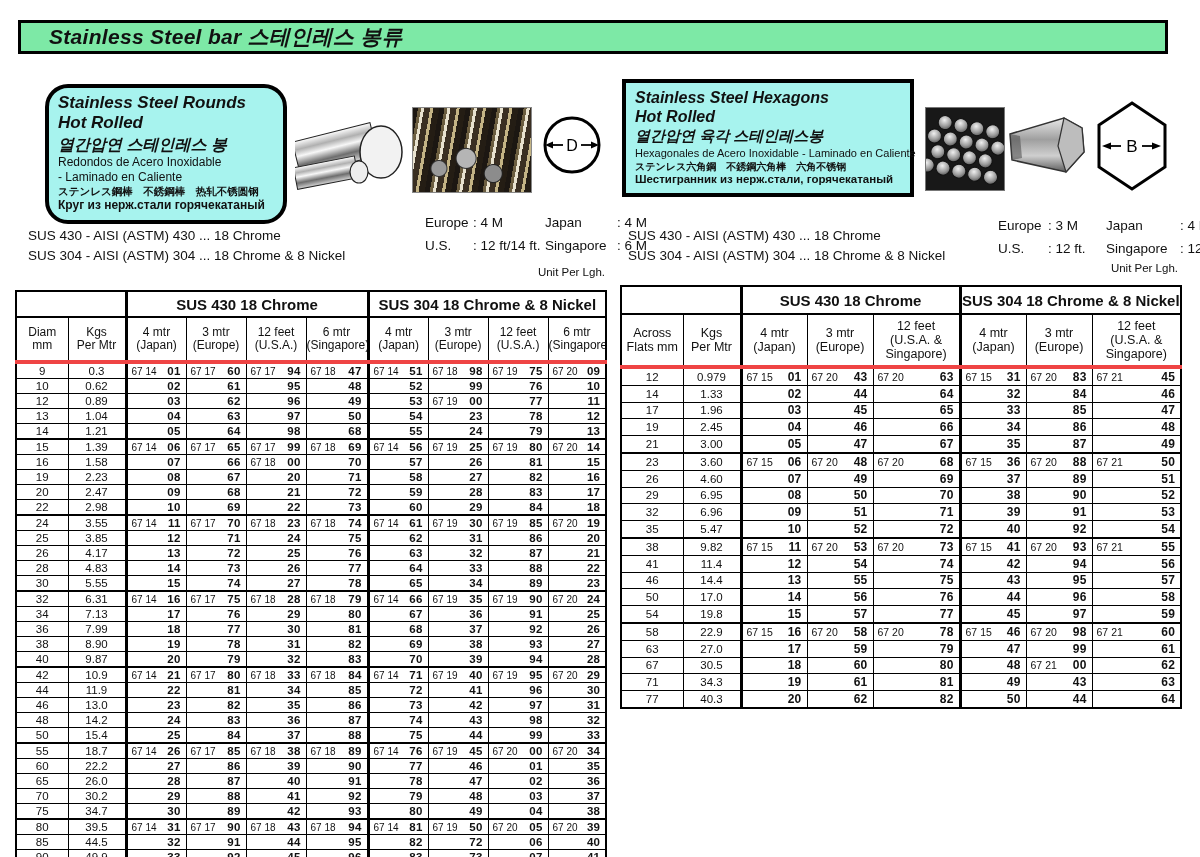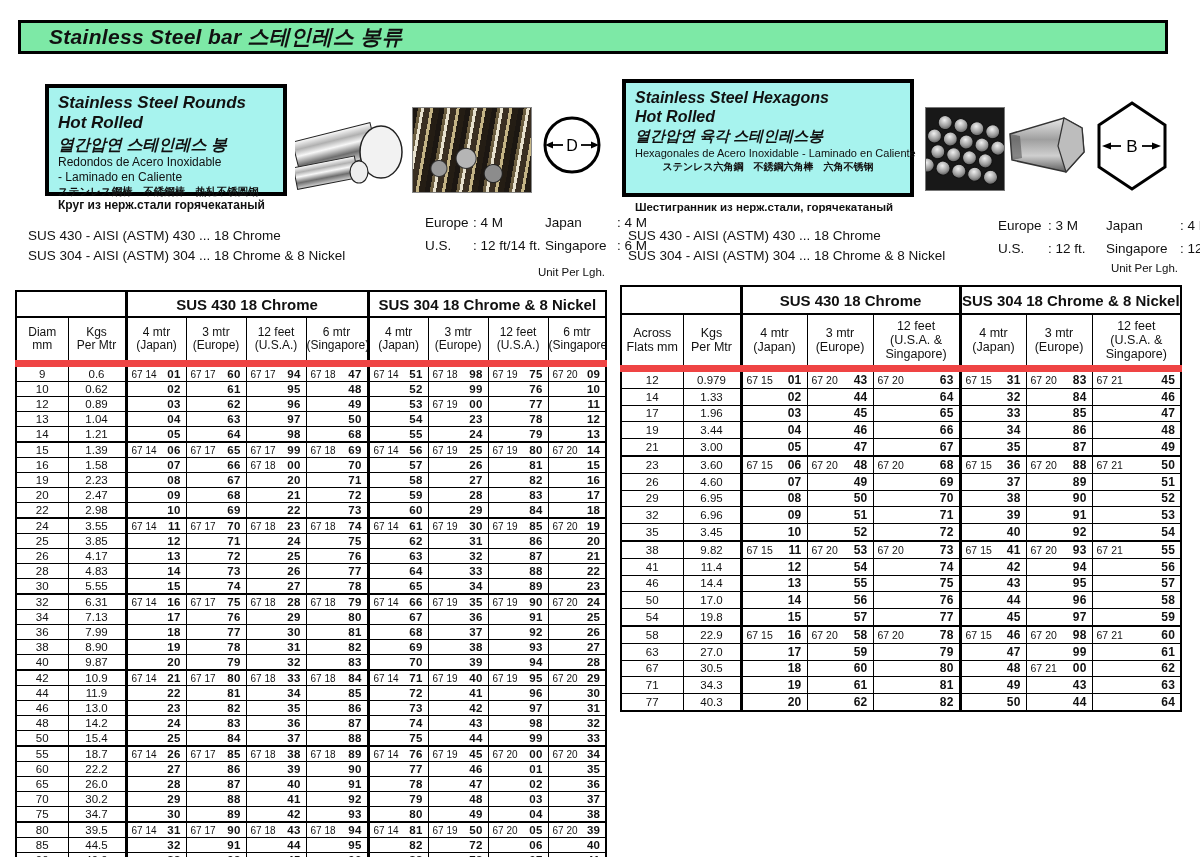--- a/index.html
+++ b/index.html
@@ -4,33 +4,33 @@
 <style>
   html,body{margin:0;padding:0;background:#fff;}
   .page{position:relative;width:1200px;height:857px;background:#fff;overflow:hidden;
         font-family:"Liberation Sans",sans-serif;color:#111;}
   
   .banner{position:absolute;left:18px;top:20px;width:1144px;height:28px;background:#7de9a6;
           border:3px solid #000;display:flex;align-items:center;}
   .banner span{font-style:italic;font-weight:bold;font-size:21px;padding-left:28px;letter-spacing:.3px;}
   
   .info-box{position:absolute;background:#a7f3ee;border:4px solid #000;padding:5px 9px 3px 9px;box-sizing:border-box;}
-  .rounds-box{left:45px;top:84px;width:242px;height:112px;}
+  .rounds-box{left:45px;top:84px;width:242px;height:140px;border-radius:23px;}
   .hex-box{left:622px;top:79px;width:292px;height:118px;}
   .bl{white-space:nowrap;}
   .bl-title{font-style:italic;font-weight:bold;font-size:17px;line-height:1.2;}
   .bl-kr{font-style:italic;font-weight:bold;font-size:16px;line-height:1.35;}
   .bl-sub{font-size:12px;line-height:1.2;}
   .bl-cjk{font-size:10.5px;font-weight:bold;line-height:1.35;}
   .bl-ru{font-size:12px;font-weight:bold;line-height:1.2;}
   .hex-box .bl-title{font-size:16px;}
   .hex-box .bl-kr{font-size:15px;}
   .hex-box .bl-sub{font-size:11px;}
-  .hex-box .bl-cjk{font-size:10px;text-align:center;}
-  .hex-box .bl-ru{font-size:11.5px;margin-top:28px;}
+  .hex-box .bl-cjk{font-size:10px;}
+  .hex-box .bl-ru{font-size:11.5px;}
   
   .img{position:absolute;}
   .img-rounds{left:295px;top:110px;width:112px;height:82px;}
   .img-rodphoto{left:412px;top:107px;width:118px;height:84px;border:1px solid #888;
     background:
       radial-gradient(circle at 22% 72%, #9a9a9a 0 7px, #333 8px, transparent 9px),
       radial-gradient(circle at 45% 60%, #b5b5b5 0 9px, #2c2c2c 10px, transparent 11px),
       radial-gradient(circle at 68% 78%, #8c8c8c 0 8px, #222 9px, transparent 10px),
       repeating-linear-gradient(100deg,#1c1712 0 5px,#6b5d3f 5px 8px,#e8e2cf 8px 11px,#3a2f22 11px 17px,#c4b485 17px 20px,#241d14 20px 26px);}
   .diag-circle{left:541px;top:113px;width:62px;height:64px;}
@@ -50,21 +50,21 @@
   .unit-note{position:absolute;font-size:11.5px;}
   .unit-rounds{left:505px;top:266px;width:100px;text-align:right;}
   .unit-hex{left:1078px;top:262px;width:100px;text-align:right;}
   
   .table-wrap{position:absolute;}
   .lt{left:15px;top:290px;width:590px;}
   .rt{left:620px;top:285px;width:560px;}
   table{border-collapse:collapse;table-layout:fixed;width:100%;border:2px solid #000;}
   th,td{border:1px solid #000;padding:0;overflow:hidden;}
   .thick-l{border-left:3px solid #000 !important;}
-  thead{border-bottom:7px solid #ef4444;}
+  thead{border-bottom:4px solid #ef4444;}
   tbody{border-top:2px solid #000;}
   .span-th{font-weight:bold;font-size:15px;text-align:center;border-bottom:2px solid #000;}
   .lt .span-th{height:24px;} .rt .span-th{height:26px;}
   .col-th{font-weight:normal;font-size:12px;line-height:1.12;text-align:center;white-space:pre-line;vertical-align:middle;}
   .lt .col-th{height:42px;margin-left:23px;} .rt .col-th{height:50px;font-size:12.5px;margin-left:14px;}
   td.plain{text-align:center;font-size:11.5px;}
   .lt td{height:14px;} .rt td{height:15.8px;}
   .cellin{display:flex;align-items:baseline;padding:0 5px 0 4px;}
   .cellin.has-pfx{justify-content:space-between;}
   .cellin.no-pfx{justify-content:flex-end;}
@@ -256,21 +256,21 @@
 (Europe)</th>
             <th class="col-th">12 feet
 (U.S.A.)</th>
             <th class="col-th">6 mtr
 (Singapore)</th>
           </tr>
         </thead>
         <tbody>
           <tr>
             <td class="plain">9</td>
-            <td class="plain">0.6</td>
+            <td class="plain">0.3</td>
             <td class="thick-l">
               <div class="cellin has-pfx">
                 <span class="pfx">67 14</span>
                 <b>01</b>
               </div>
             </td>
             <td>
               <div class="cellin has-pfx">
                 <span class="pfx">67 17</span>
                 <b>60</b>
@@ -1929,21 +1929,21 @@
               </div>
             </td>
             <td>
               <div class="cellin no-pfx">
                 <b>47</b>
               </div>
             </td>
           </tr>
           <tr>
             <td class="plain">19</td>
-            <td class="plain">3.44</td>
+            <td class="plain">2.45</td>
             <td class="thick-l">
               <div class="cellin no-pfx">
                 <b>04</b>
               </div>
             </td>
             <td>
               <div class="cellin no-pfx">
                 <b>46</b>
               </div>
             </td>
@@ -2141,21 +2141,21 @@
               </div>
             </td>
             <td>
               <div class="cellin no-pfx">
                 <b>53</b>
               </div>
             </td>
           </tr>
           <tr>
             <td class="plain">35</td>
-            <td class="plain">3.45</td>
+            <td class="plain">5.47</td>
             <td class="thick-l">
               <div class="cellin no-pfx">
                 <b>10</b>
               </div>
             </td>
             <td>
               <div class="cellin no-pfx">
                 <b>52</b>
               </div>
             </td>

